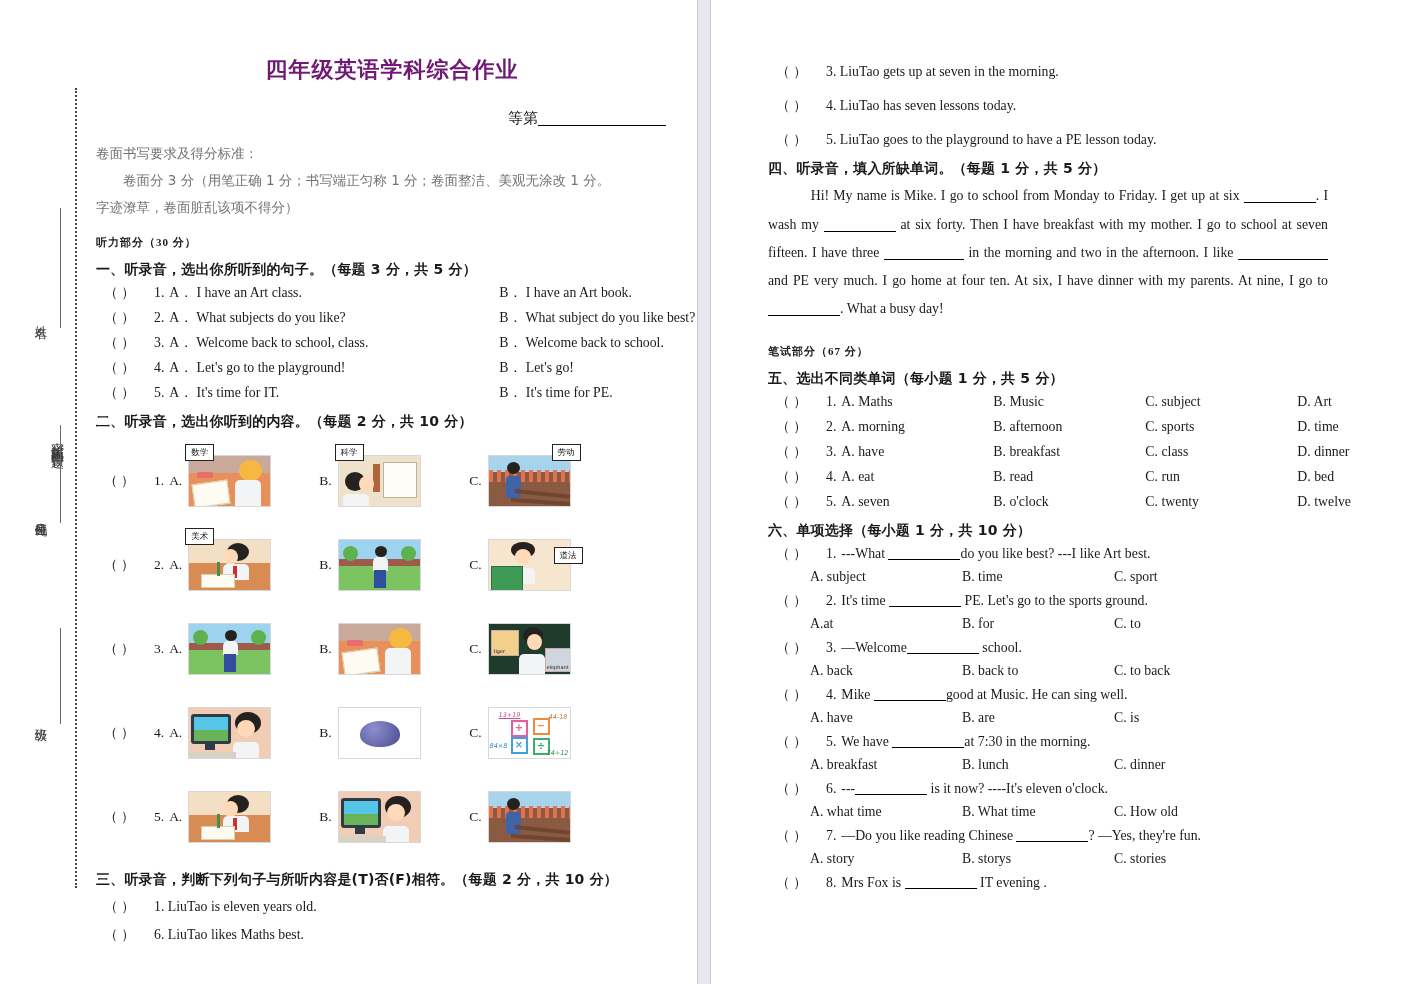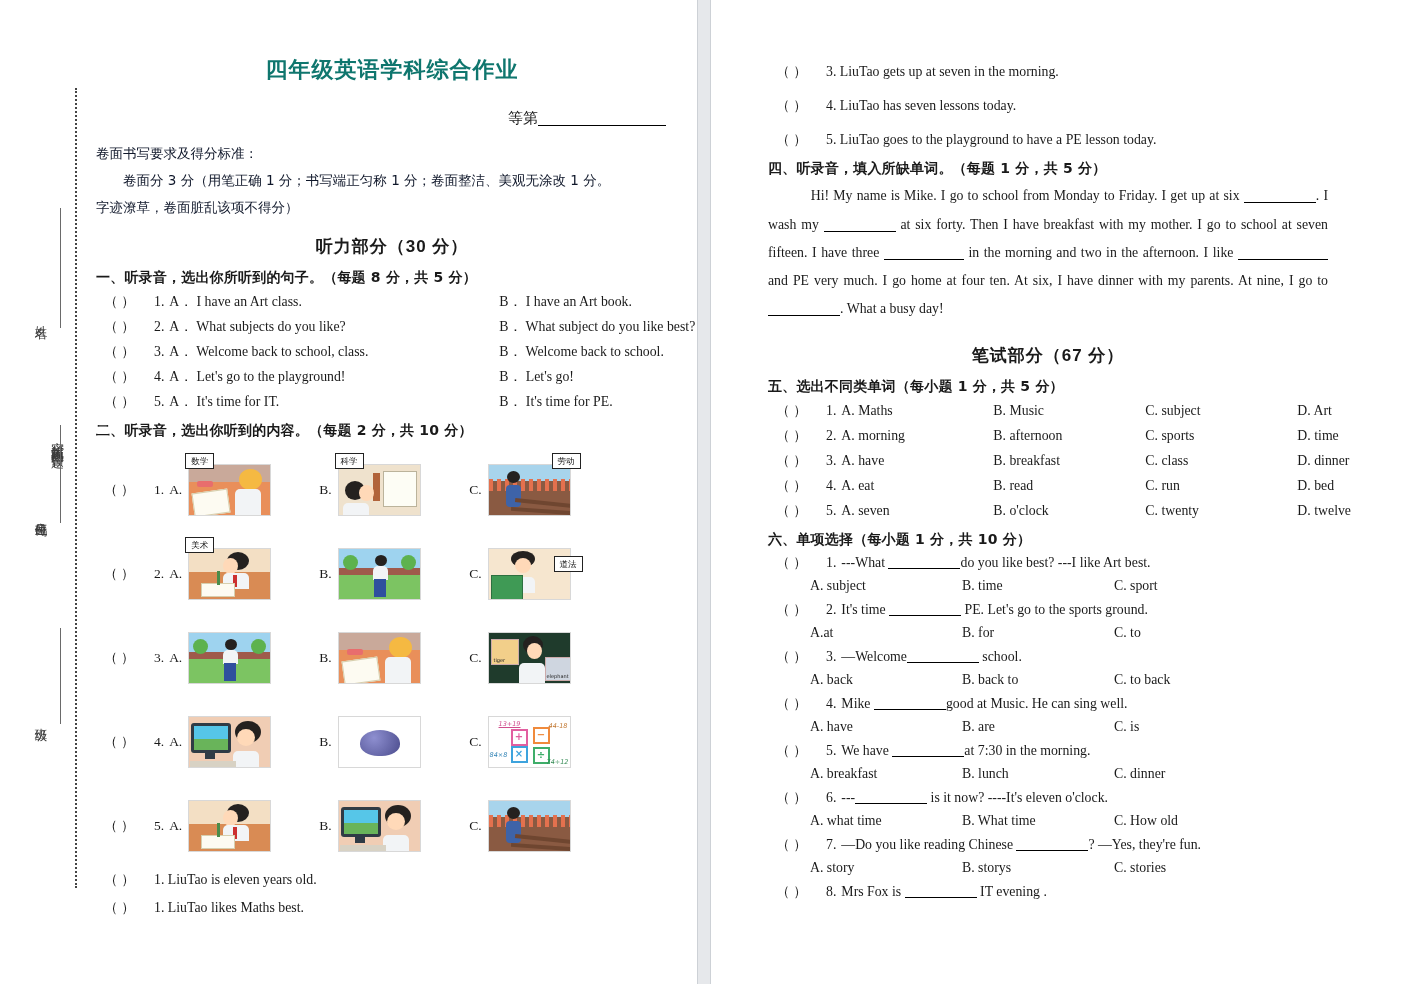--- a/index.html
+++ b/index.html
@@ -75,47 +75,46 @@
   #col-left  { left: 96px; width: 592px; }
   #col-right { left: 768px; width: 560px; }
 
   .doc-title {
     text-align: center;
     font-family: "DejaVu Sans", sans-serif;
     font-weight: bold;
     font-size: 22px;
     letter-spacing: 1px;
     margin: 54px 0 0 0;
-    color: #0f766e;
+    color: #701a75;
   }
   .grade-line {
     text-align: right;
     margin: 22px 22px 0 0;
     font-size: 15px;
     font-family: "DejaVu Sans", sans-serif;
   }
   .grade-line .blank-long {
     display: inline-block;
     width: 128px;
     border-bottom: 1.3px solid #000;
     vertical-align: -3px;
   }
   .cn-note {
     font-family: "DejaVu Sans", serif;
     font-size: 13.5px;
     line-height: 2.0;
     margin-top: 10px;
-    color: #0f172a;
+    color: #737373;
   }
   .cn-note .indent { display:block; text-indent: 2em; }
 
   .part-title {
-    text-align: center;
-    font-family: Liberation Sans, sans-serif;
-    font-size: 17px;
+    font-family: Liberation Serif, serif;
+    font-size: 11px;
     font-weight: bold;
     margin: 14px 0 8px 0;
     letter-spacing: 1px;
   }
   .sec-head {
     font-family: "DejaVu Sans", sans-serif;
     font-weight: bold;
     font-size: 14px;
     margin: 6px 0 4px 0;
     letter-spacing: 0.2px;
@@ -283,21 +282,21 @@
   </div>
 
   <div class="cn-note">
     <span>卷面书写要求及得分标准：</span>
     <span class="indent">卷面分 3 分（用笔正确 1 分；书写端正匀称 1 分；卷面整洁、美观无涂改 1 分。</span>
     <span>字迹潦草，卷面脏乱该项不得分）</span>
   </div>
 
   <div class="part-title">听力部分（30 分）</div>
 
-  <div class="sec-head">一、听录音，选出你所听到的句子。（每题 8 分，共 5 分）</div>
+  <div class="sec-head">一、听录音，选出你所听到的句子。（每题 3 分，共 5 分）</div>
 
   <div class="qrow">
     <span class="paren">（        ）</span>
     <span class="qnum">1.</span>
     <span class="opt-a">A． I have an Art class.</span>
     <span class="opt-b">B． I have an Art book.</span>
   </div>
   <div class="qrow">
     <span class="paren">（        ）</span>
     <span class="qnum">2.</span>
@@ -532,28 +531,29 @@
           <span class="fig fence" style="left:0;top:14px;width:83px;height:12px;"></span>
           <span class="fig head-black" style="left:18px;top:6px;width:13px;height:12px;"></span>
           <span class="fig body-blue" style="left:17px;top:20px;width:15px;height:22px;"></span>
           <span class="fig soil-row" style="left:26px;top:36px;width:57px;height:4px;transform:rotate(6deg);"></span>
           <span class="fig soil-row" style="left:22px;top:44px;width:61px;height:4px;transform:rotate(4deg);"></span>
         </span>
       </span>
     </span>
   </div>
 
+  <div class="sec-head" style="margin-top:16px;">三、听录音，判断下列句子与所听内容是(T)否(F)相符。（每题 2 分，共 10 分）</div>
 
   <div class="qrow" style="margin-top:8px;">
     <span class="paren">（        ）</span>
     <span>1. LiuTao is eleven years old.</span>
   </div>
   <div class="qrow" style="margin-top:8px;">
     <span class="paren">（        ）</span>
-    <span>1. LiuTao likes Maths best.</span>
+    <span>6. LiuTao likes Maths best.</span>
   </div>
 
 </div>
 
 <div class="col" id="col-right">
 
   <div style="height:62px;"></div>
 
   <div class="qrow" style="margin-bottom:14px;">
     <span class="paren">（        ）</span>

